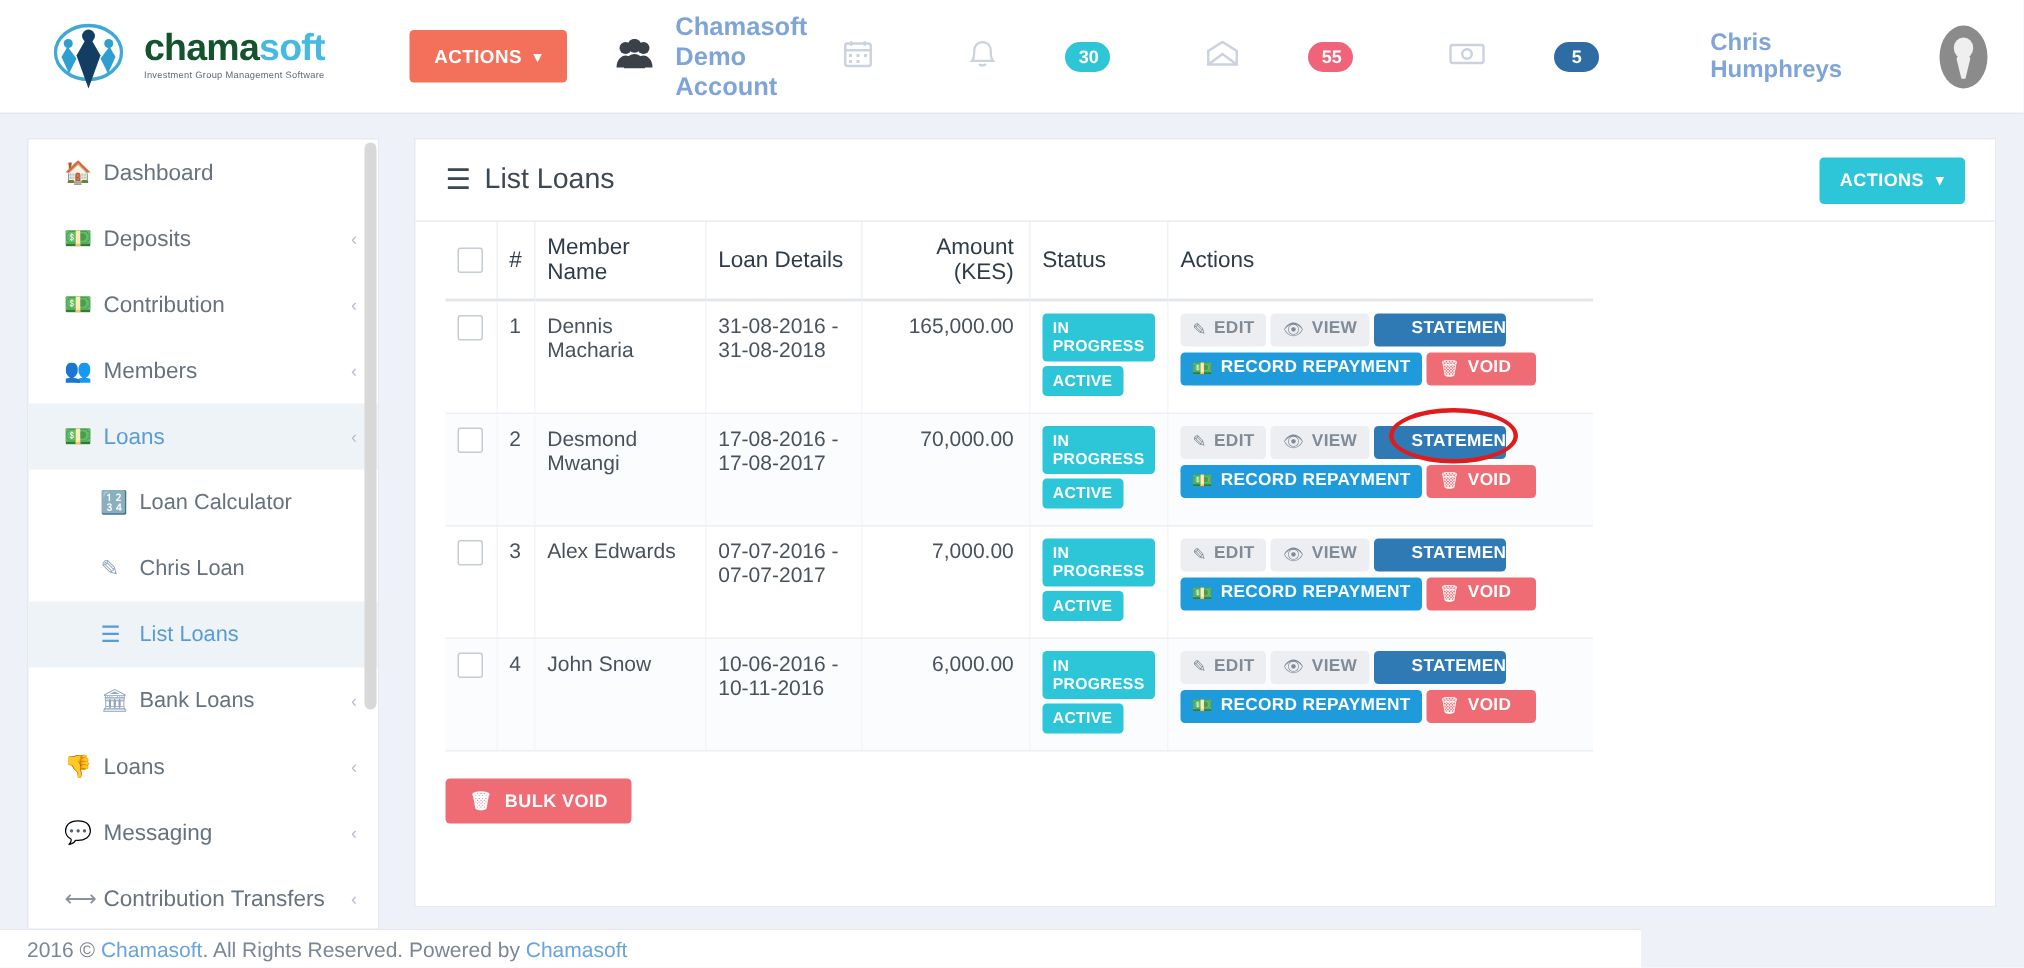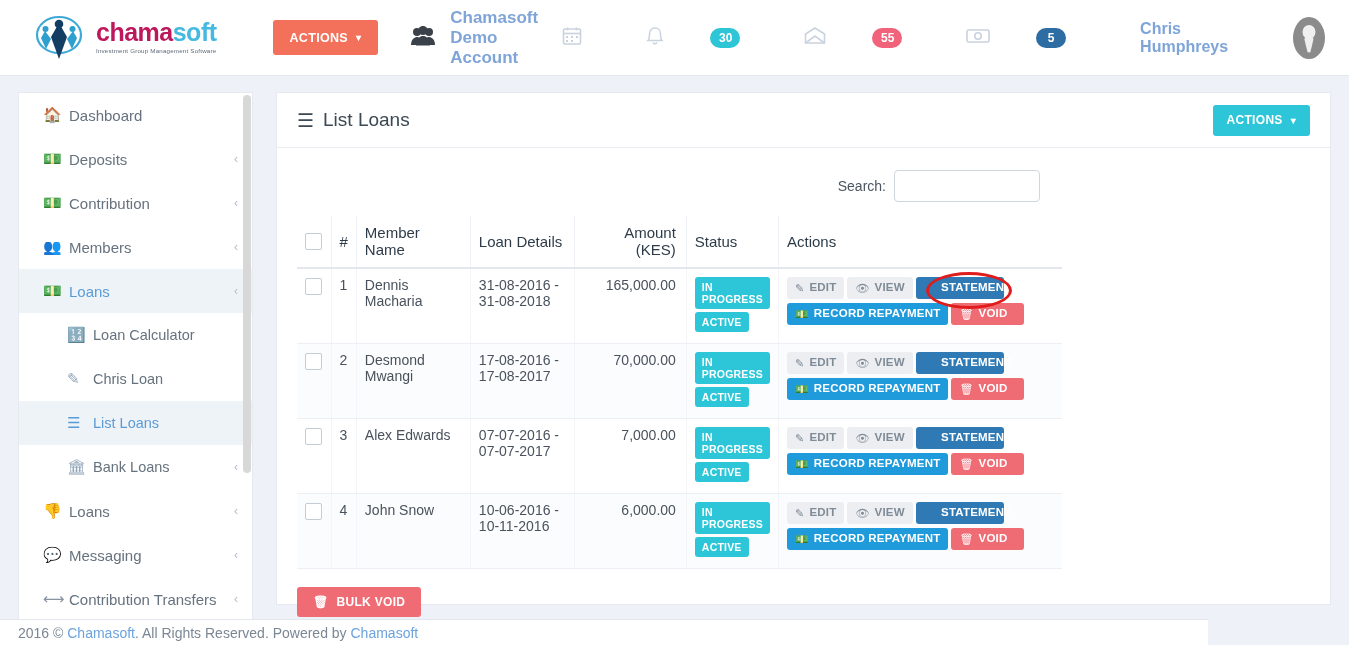--- a/index.html
+++ b/index.html
@@ -18,21 +18,21 @@
     position: absolute; top: 0; left: 0;
     width: 1349px; height: 76px;
     background: #ffffff;
     border-bottom: 1px solid #e4e7ee;
     display: flex; align-items: center;
   }
   .logo-wrap { display: flex; align-items: center; margin-left: 30px; }
   .logo-mark { width: 58px; height: 50px; position: relative; }
   .logo-text { margin-left: 8px; line-height: 1; }
   .logo-word { font-size: 25px; font-weight: bold; letter-spacing: -0.5px; }
-  .logo-chama { color: #be185d; }
+  .logo-chama { color: #14532d; }
   .logo-soft { color: #45b9e0; }
   .logo-tag { font-size: 6.2px; color: #5d6a78; letter-spacing: 0.2px; margin-top: 3px; }
 
   .hamburger { margin-left: 28px; width: 28px; cursor: pointer; }
   .hamburger span {
     display: block; height: 3px; background: #ccd4e4;
     margin: 5px 0; border-radius: 1px;
   }
 
   .btn-actions-top {
@@ -212,21 +212,21 @@
   .annot-ellipse {
     position: absolute; left: 926px; top: 272px;
     width: 86px; height: 37px;
     border: 3px solid #e01b1b; border-radius: 50%;
     pointer-events: none; z-index: 40;
   }
 
   
   .footer {
     position: absolute; left: 0; bottom: 0;
-    width: 1208px; height: 26px;
+    width: 1094px; height: 26px;
     background: #fff; border-top: 1px solid #e4e7ee;
     font-size: 14px; color: #7b8794;
     padding: 5px 16px 0 18px; overflow: hidden;
   }
   .footer a { color: #6ba3dd; text-decoration: none; }
 </style>
 </head>
 <body>
 
 <div class="topbar">
@@ -409,24 +409,20 @@
     <div class="panel-title">
       <span>☰</span>
       <span>List Loans</span>
     </div>
     <button class="btn-actions-panel">
       <span>ACTIONS</span>
       <span class="caret-d">▾</span>
     </button>
   </div>
 
-  <div class="search-row">
-    <span class="search-label">Search:</span>
-    <input class="search-input" type="text" placeholder="" style="">
-  </div>
 
   <div class="tbl-wrap">
     <table class="loans">
       <thead>
         <tr>
           <th class="c-chk">
             <span class="chk"></span>
           </th>
           <th class="c-num">#</th>
           <th class="c-name">Member Name</th>

